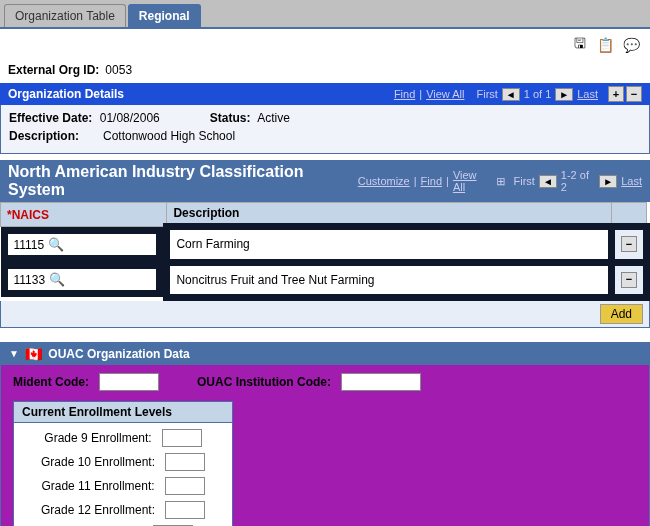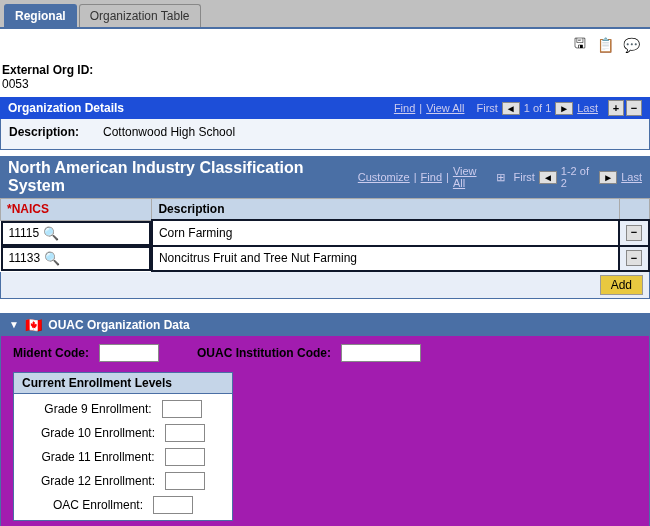--- a/index.html
+++ b/index.html
@@ -17,21 +17,21 @@
       border-radius: 3px 3px 0 0;
     }
     .tab-inactive { background: #c0c0c0; color: #333; }
     .tab-active { background: #4a6fa5; color: #fff; font-weight: bold; border-color: #4a6fa5; }
 
     
     .toolbar { display: flex; justify-content: flex-end; padding: 6px 8px; gap: 6px; }
     .toolbar-icon { width: 20px; height: 20px; display: inline-flex; align-items: center; justify-content: center; cursor: pointer; font-size: 14px; }
 
     
-    .ext-org-row { display: flex; align-items: flex-start; padding: 2px 8px 6px 2px; flex-direction: column; }
+    .ext-org-row { display: flex; align-items: center; padding: 2px 8px 6px 8px; }
     .ext-org-label { font-weight: bold; margin-right: 6px; }
     .ext-org-value { }
 
     
     .section-header {
       background: #1d4ed8;
       color: #fff;
       padding: 3px 8px;
       font-weight: bold;
       display: flex;
@@ -75,21 +75,21 @@
     .naics-table { width: 100%; border-collapse: collapse; }
     .naics-table th {
       background: #c5d5e8;
       border: 1px solid #aaa;
       padding: 3px 6px;
       text-align: left;
       font-weight: bold;
       font-size: 12px;
     }
     .naics-table td {
-      border: 2px solid #0f172a;
+      border: 7px solid #0f172a;
       padding: 3px 6px;
       background: #fff;
       font-size: 12px;
     }
     .naics-table td.minus-cell { text-align: center; width: 24px; background: #e8eef8; }
 
     
     .mag-icon { font-size: 13px; cursor: pointer; color: #333; }
 
     
@@ -133,25 +133,25 @@
     .enrollment-label { font-size: 12px; white-space: nowrap; }
     .enrollment-input { border: 1px solid #888; width: 40px; height: 18px; font-size: 12px; padding: 1px 3px; }
 
     .divider { height: 6px; background: transparent; }
     .nav-btn { border: 1px solid #888; background: #e0e0e0; padding: 0 3px; cursor: pointer; font-size: 10px; }
   </style>
 </head>
 <body>
 
 <div class="tabs">
+  <div class="tab tab-inactive">
+    <span>Organization Table</span>
+  </div>
   <div class="tab tab-active">
     <span>Regional</span>
-  </div>
-  <div class="tab tab-inactive">
-    <span>Organization Table</span>
   </div>
 </div>
 
 <div class="toolbar">
   <span class="toolbar-icon" title="Save">🖫</span>
   <span class="toolbar-icon" title="Edit">📋</span>
   <span class="toolbar-icon" title="Message">💬</span>
 </div>
 
 <div class="ext-org-row">
@@ -171,20 +171,30 @@
       <span>1 of 1</span>
       <button class="nav-btn">►</button>
       <a>Last</a>
       <div class="pm-buttons" style="margin-left:6px;">
         <button class="pm-btn">+</button>
         <button class="pm-btn">−</button>
       </div>
     </div>
   </div>
   <div class="section-body">
+    <div class="org-details-row">
+      <div>
+        <span class="field-label">Effective Date:</span>
+        <span class="field-value">01/08/2006</span>
+      </div>
+      <div style="margin-left: 30px;">
+        <span class="field-label">Status:</span>
+        <span class="field-value">Active</span>
+      </div>
+    </div>
     <div class="org-details-row">
       <span class="field-label">Description:</span>
       <span class="field-value">Cottonwood High School</span>
     </div>
   </div>
 </div>
 
 <div class="divider"></div>
 
 <div>

